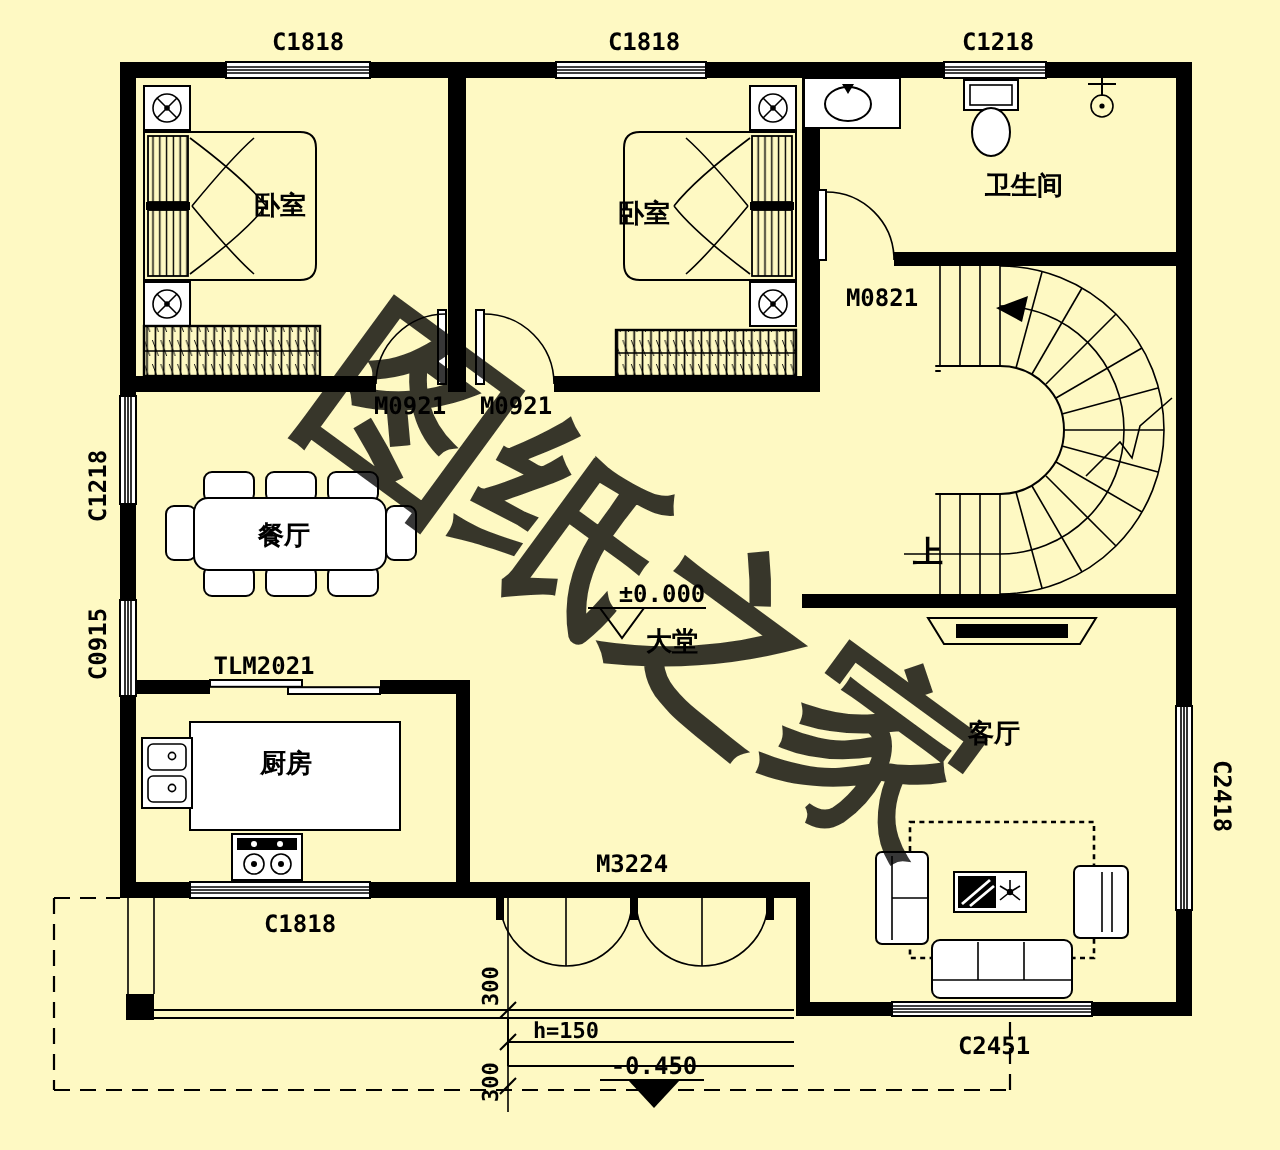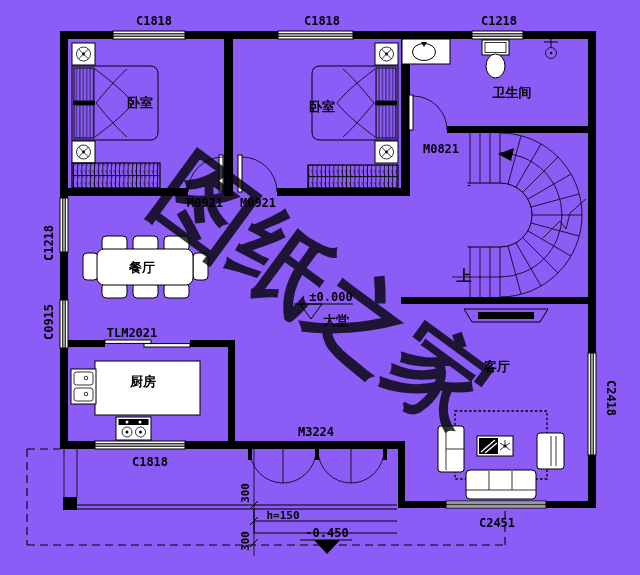--- a/index.html
+++ b/index.html
@@ -1,16 +1,16 @@
 <!DOCTYPE html>
 <html><head>
 <meta charset="utf-8">
 <style>
   html,body{margin:0;padding:0;background:#fff;}
-  #plan-wrap{position:relative;width:640px;height:575px;background:#8b5cf6;overflow:hidden;}
+  #plan-wrap{position:relative;width:640px;height:575px;background:#fef9c3;overflow:hidden;}
   svg{position:absolute;left:0;top:0;}
   text{fill:#000;}
   .cad{font-family:"DejaVu Sans Mono",monospace;font-weight:bold;font-size:12px;}
   .cad-s{font-family:"DejaVu Sans Mono",monospace;font-weight:bold;font-size:11px;}
   .cn{font-family:"DejaVu Sans","Liberation Sans",sans-serif;font-weight:bold;font-size:13px;}
   .cn-s{font-family:"DejaVu Sans","Liberation Sans",sans-serif;font-weight:bold;font-size:15px;}
   .wm{font-family:"DejaVu Sans","Liberation Sans",sans-serif;font-weight:bold;font-size:96px;opacity:.78;}
   .ln{stroke:#000;stroke-width:1;fill:none;}
   .thin{stroke:#000;stroke-width:.8;fill:none;}
   .wall{fill:#000;stroke:none;}

